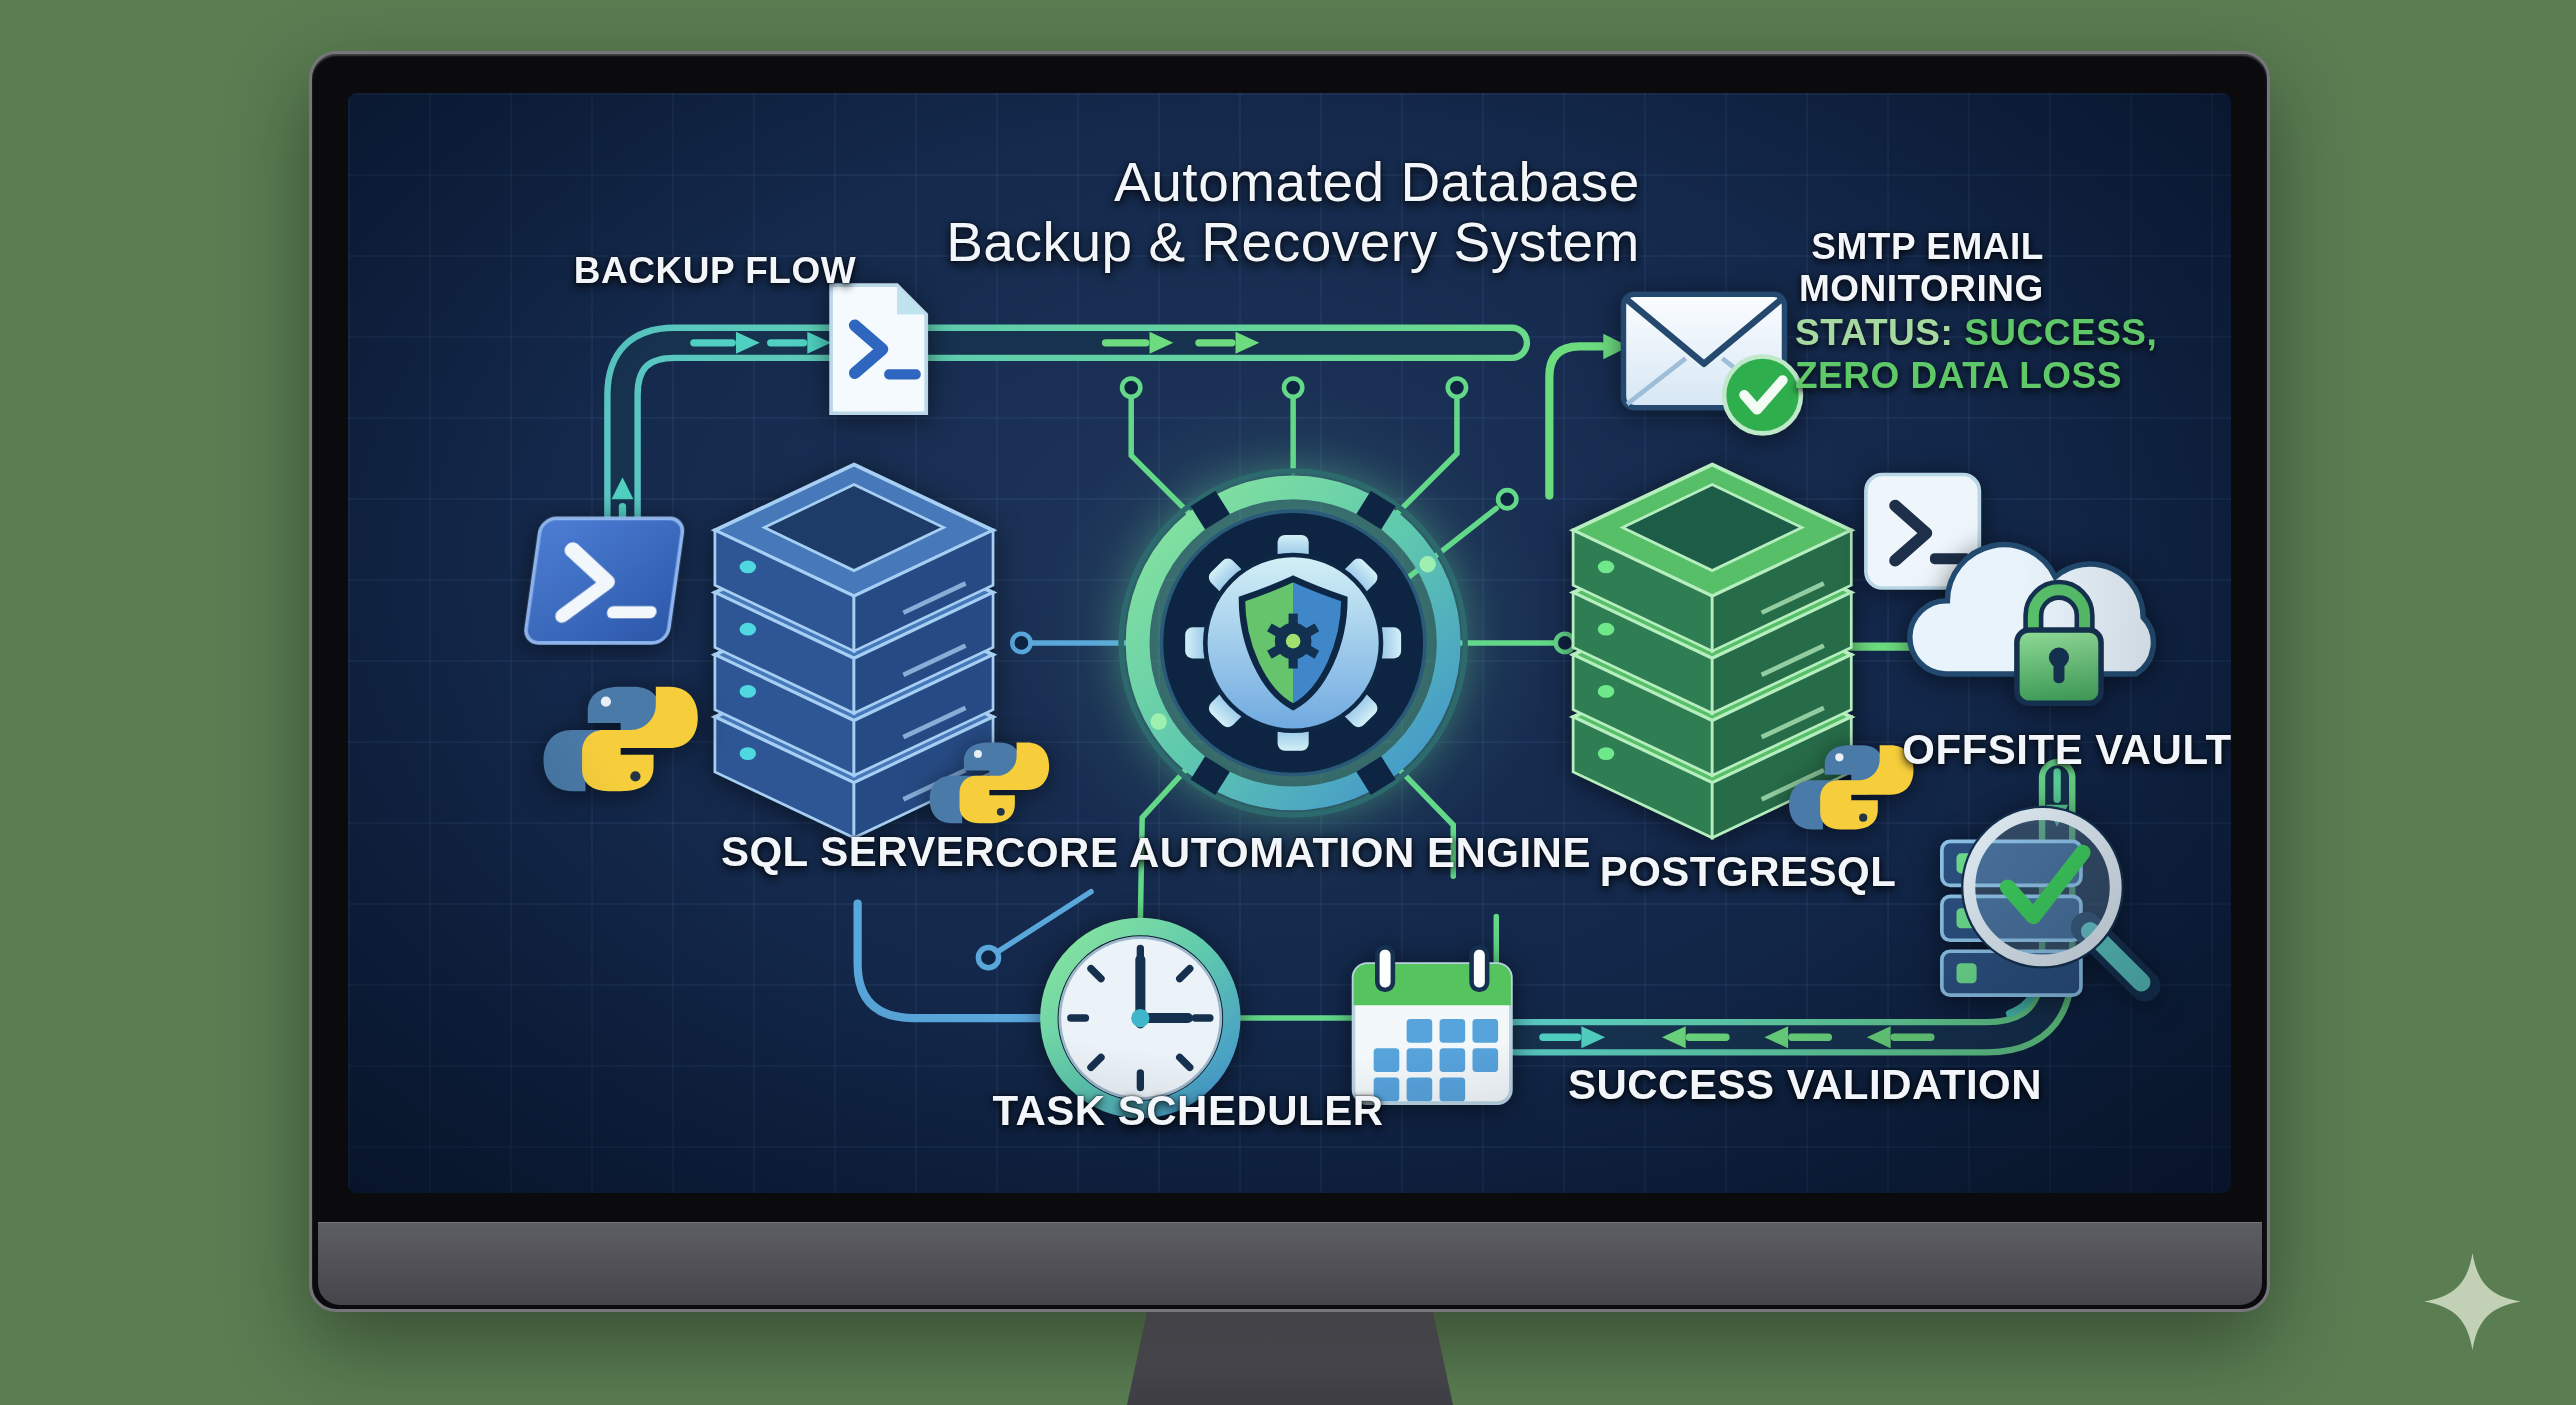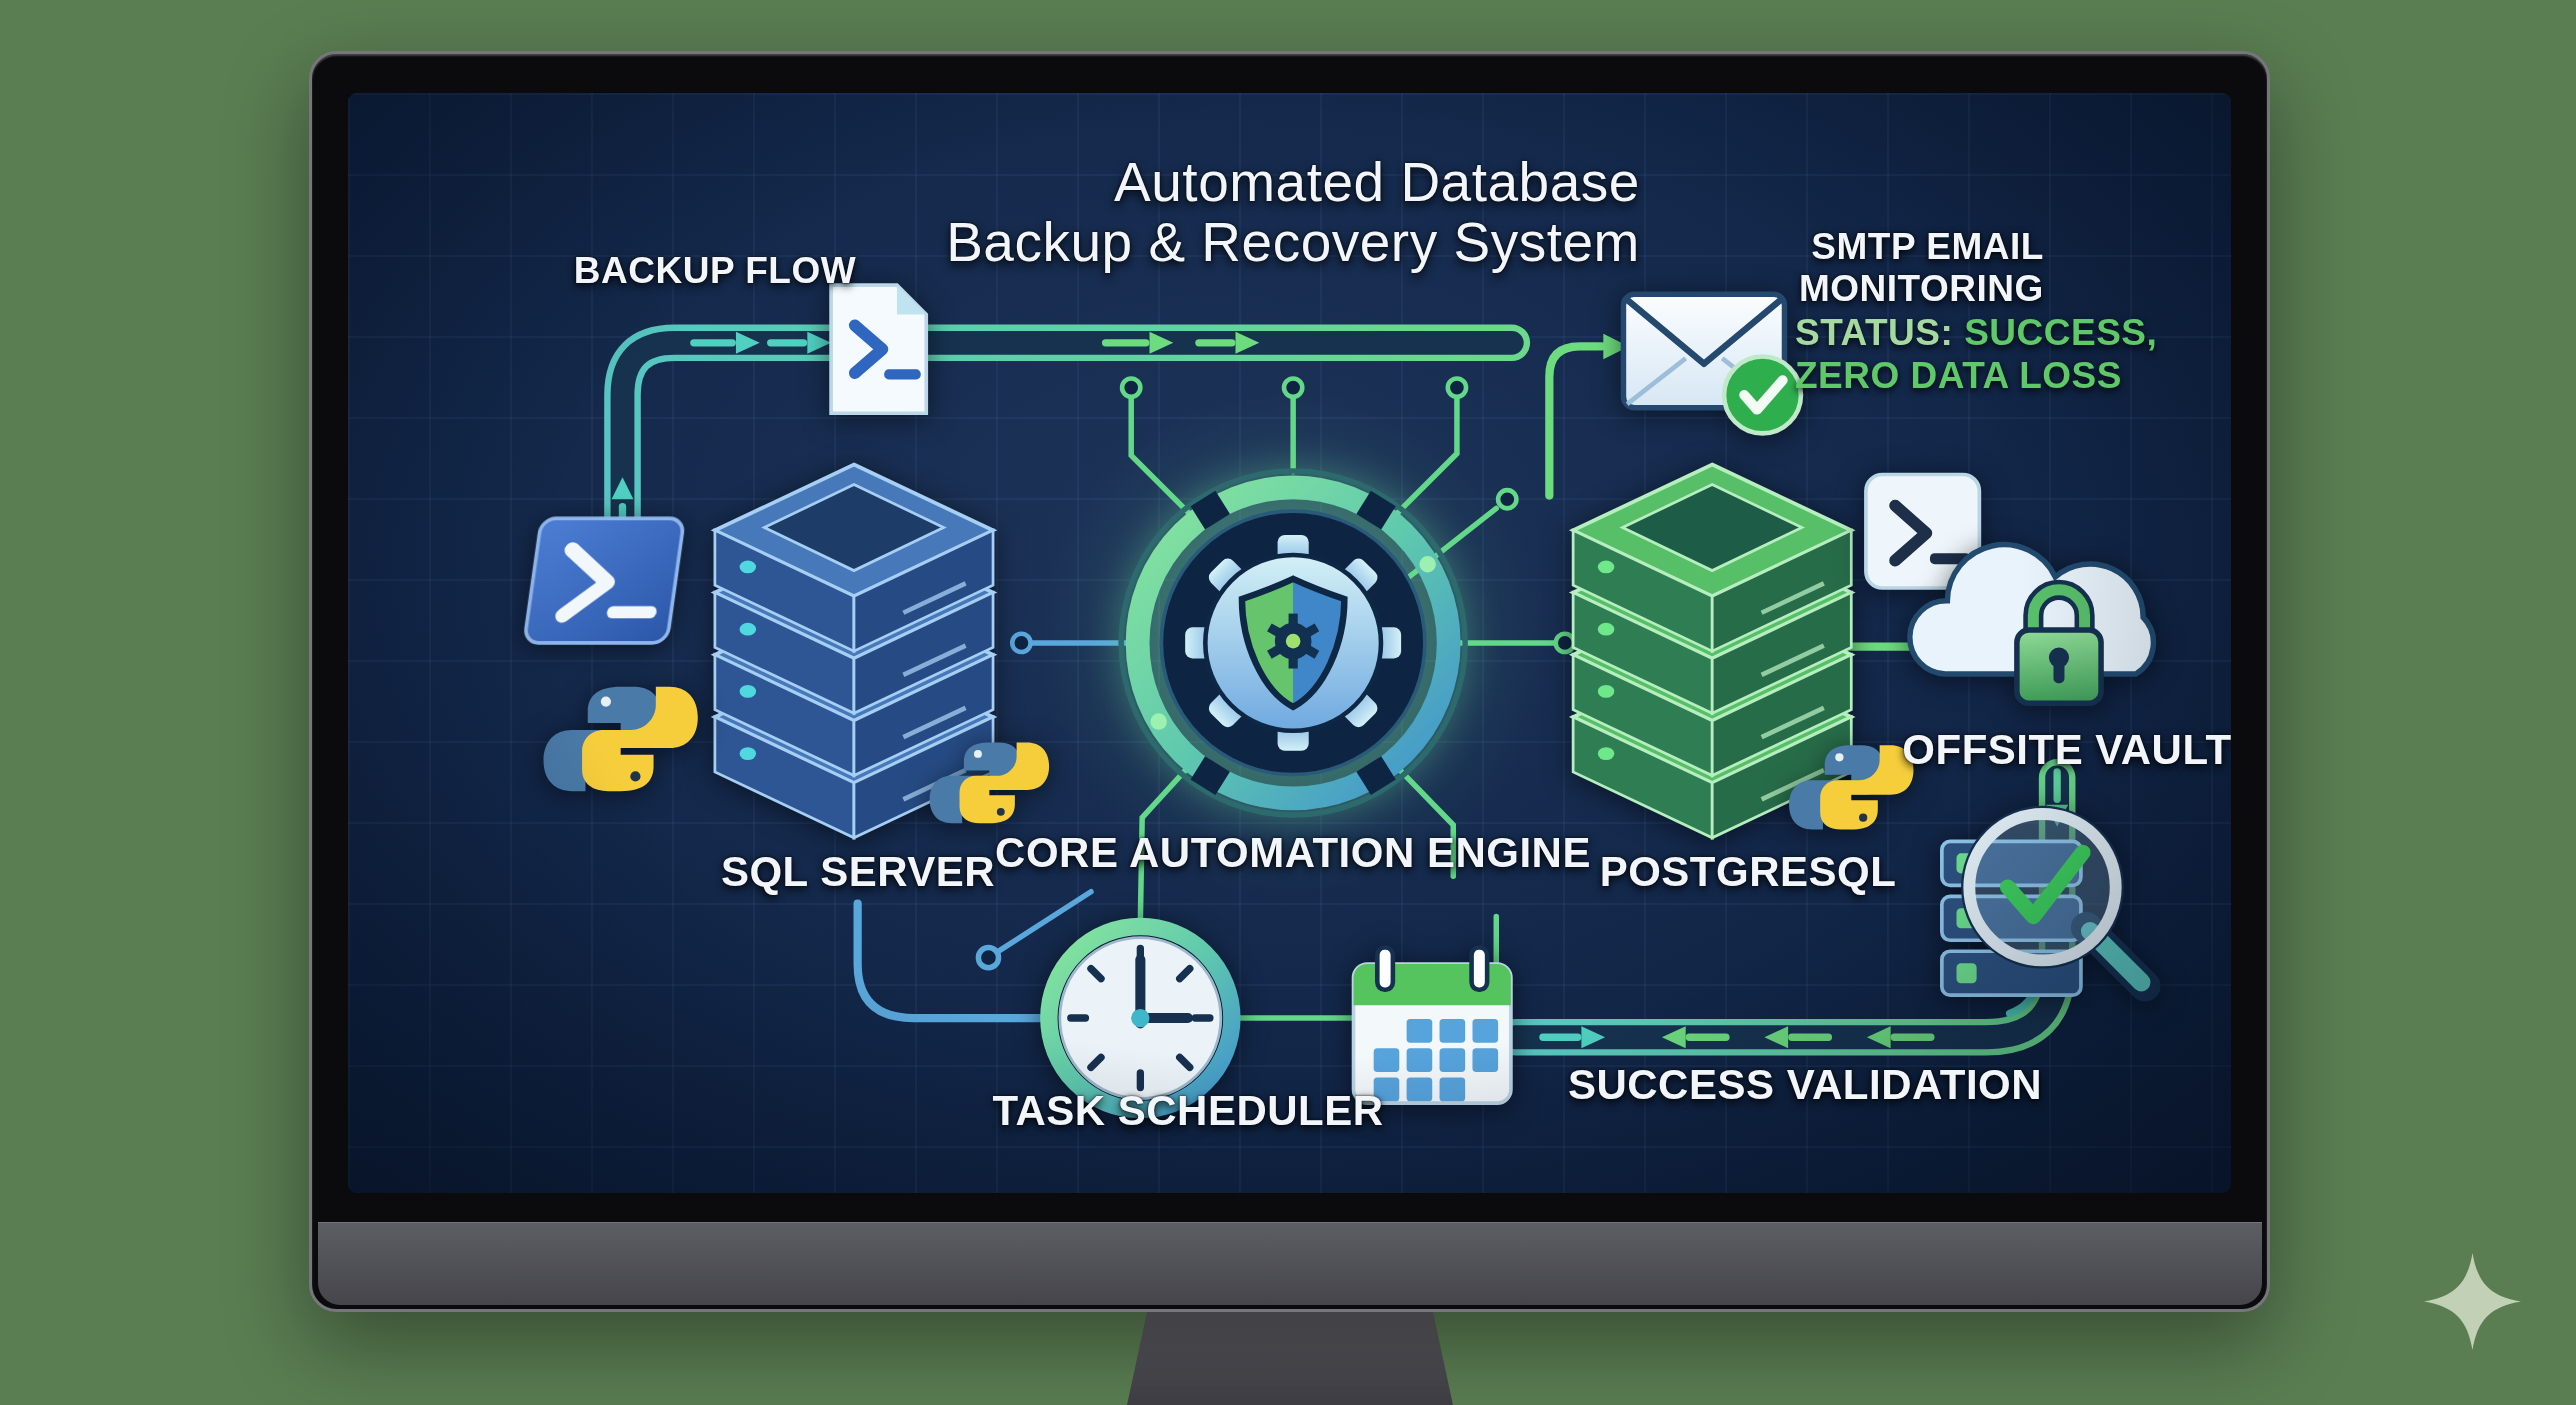--- a/index.html
+++ b/index.html
@@ -356,21 +356,21 @@
       </div>
 
       <div class="status" style="left:1447px;top:218px;">
         <div>
           <span class="pfx">STATUS:</span>
           <span class="val">SUCCESS,</span>
         </div>
         <div class="val">ZERO DATA LOSS</div>
       </div>
 
-      <div class="lbl" style="left:510px;top:757px;">SQL SERVER</div>
+      <div class="lbl" style="left:510px;top:737px;">SQL SERVER</div>
       <div class="lbl" style="left:945px;top:738px;">CORE AUTOMATION ENGINE</div>
       <div class="lbl" style="left:1364px;top:757px;margin-left:36px;">POSTGRESQL</div>
       <div class="lbl" style="left:1707px;top:635px;padding-left:24px;">OFFSITE VAULT</div>
       <div class="lbl" style="left:840px;top:996px;">TASK SCHEDULER</div>
       <div class="lbl" style="left:1457px;top:970px;">SUCCESS VALIDATION</div>
 
     </div>
     <div class="chin"></div>
   </div>
 </div>

